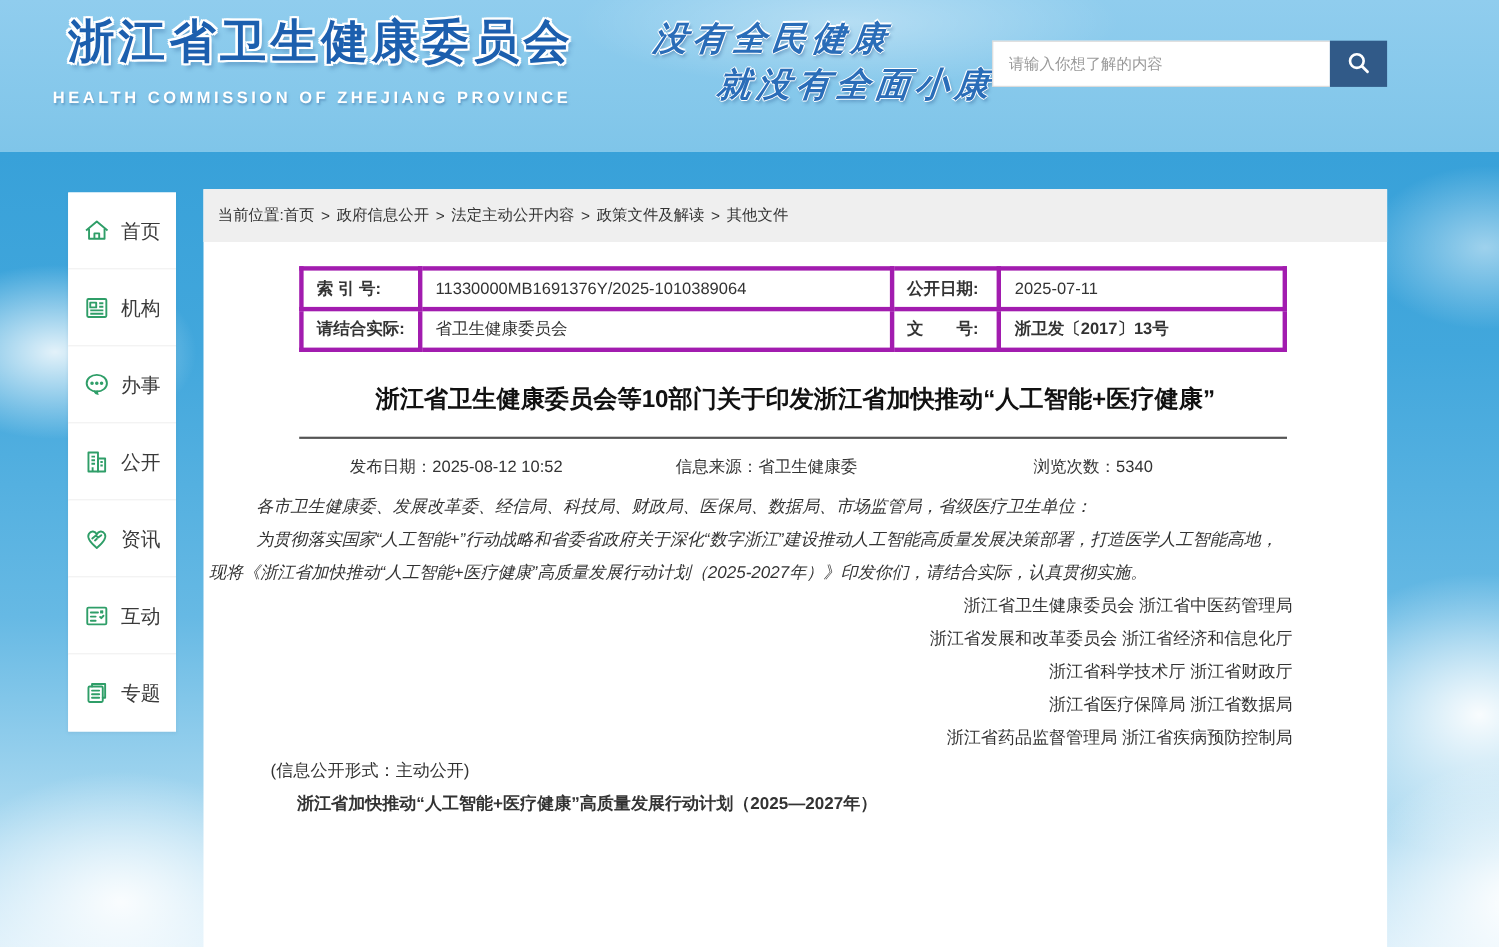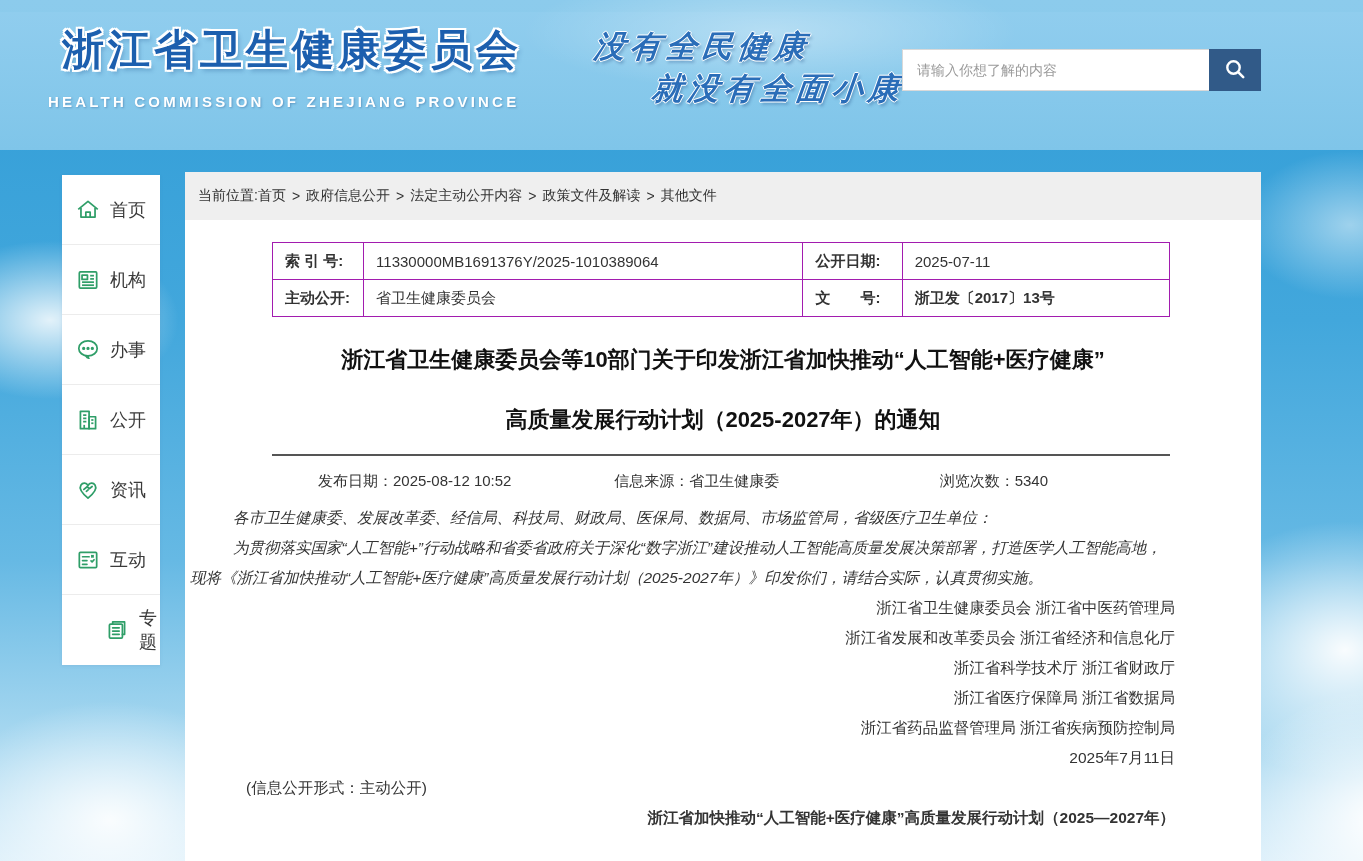--- a/index.html
+++ b/index.html
@@ -17,21 +17,21 @@
         background:radial-gradient(ellipse at center,rgba(255,255,255,.95) 0%,rgba(255,255,255,0) 70%); }
   .c3 { left:1230px; top:690px; width:300px; height:260px;
         background:radial-gradient(ellipse at center,rgba(255,255,255,1) 0%,rgba(255,255,255,0) 72%); }
   .c4 { left:-60px; top:700px; width:340px; height:240px;
         background:radial-gradient(ellipse at center,rgba(255,255,255,.9) 0%,rgba(255,255,255,0) 70%); }
   .c5 { left:1240px; top:150px; width:220px; height:150px;
         background:radial-gradient(ellipse at center,rgba(255,255,255,.5) 0%,rgba(255,255,255,0) 70%); }
 
   
   .header { position:absolute; left:0; top:0; width:1363px; height:138px;
-            background:linear-gradient(180deg,#90cdee 0%,#7fc5e9 100%);margin-top:12px; }
+            background:linear-gradient(180deg,#90cdee 0%,#7fc5e9 100%); }
   .header .hcloud { position:absolute; left:520px; top:-40px; width:500px; height:120px;
         background:radial-gradient(ellipse at center,rgba(255,255,255,.35) 0%,rgba(255,255,255,0) 70%); border-radius:50%; }
   .logo-cn {
     position:absolute; left:62px; top:10px;
     font-size:42px; font-weight:bold; letter-spacing:4px; color:#1c5fae;
     text-shadow:-2px 0 #fff,2px 0 #fff,0 -2px #fff,0 2px #fff,2px 2px #fff,-2px -2px #fff,2px -2px #fff,-2px 2px #fff,3px 4px 4px rgba(30,80,140,.35);
   }
   .logo-en {
     position:absolute; left:48px; top:81px;
     font-size:15px; font-weight:bold; letter-spacing:3.2px; color:#ffffff;
@@ -49,52 +49,52 @@
     font-family:"Liberation Sans","DejaVu Sans",sans-serif; }
   .search-input::placeholder { color:#9a9a9a; }
   .search-btn { width:52px; height:42px; background:#315a88; border:none; cursor:pointer;
     display:flex; align-items:center; justify-content:center; }
 
   
   .sidebar { position:absolute; left:62px; top:175px; width:98px; background:#fff;
              box-shadow:0 1px 3px rgba(80,120,160,.15); }
   .side-item { height:70px; display:flex; align-items:center; padding-left:13px;
                border-bottom:1px solid #ececec; cursor:pointer; background:#fff; }
-  .side-item:last-child { border-bottom:none;margin-left:29px; }
+  .side-item:last-child { border-bottom:none; }
   .side-item .ic { width:26px; height:26px; margin-right:9px; flex:0 0 auto; }
   .side-item .lbl { font-size:18px; color:#3a3a3a; }
 
   
   .content { position:absolute; left:185px; top:172px; width:1076px; height:689px; background:#ffffff; }
   .breadcrumb { height:48px; background:#efefef; display:flex; align-items:center;
                 padding-left:13px; font-size:14px; color:#333; }
   .breadcrumb .sep { margin:0 6px; color:#333; }
   .breadcrumb a { color:#333; text-decoration:none; cursor:pointer; }
 
   .info-table { width:898px; margin:22px 0 0 87px; border-collapse:collapse; }
-  .info-table td { border:1px solid #a21caf; height:37px; font-size:15px; color:#333; padding:0 12px; background:#fff; }
+  .info-table td { border:4px solid #a21caf; height:37px; font-size:15px; color:#333; padding:0 12px; background:#fff; }
   .info-table .lab { font-weight:bold; white-space:pre; width:90px; }
   .info-table .lab2 { font-weight:bold; white-space:pre; width:98px; }
   .info-table .val1 { width:434px; }
   .info-table .val2 { width:264px; font-weight:normal; }
   .info-table .val2b { font-weight:bold; }
 
   .doc-title { margin-top:13px; text-align:center; font-size:22px; font-weight:bold;
                color:#111; line-height:60px; padding:0 60px; }
   .rule { width:898px; margin:4px 0 0 87px; border:none; border-top:2px solid #555; }
   .meta-row { width:898px; margin:16px 0 0 87px; display:flex; font-size:15px; color:#333; }
   .meta-row .m1 { flex:1; padding-left:46px; }
   .meta-row .m2 { flex:1; padding-left:66px; }
   .meta-row .m3 { flex:1; padding-left:95px; }
 
   .article { margin:12px 86px 0 5px; font-size:15.5px; color:#333; line-height:30px; }
   .article p.ind { text-indent:43px;font-style:italic; }
   .sig-block { text-align:right; }
   .note-line { margin-left:56px; }
-  .attach-title { font-weight:bold; text-align:right; padding-left:80px; }
+  .attach-title { font-weight:bold; text-align:left; padding-left:80px; }
 </style>
 </head>
 <body>
 
 <div class="cloud c1"></div>
 <div class="cloud c2"></div>
 <div class="cloud c3"></div>
 <div class="cloud c4"></div>
 <div class="cloud c5"></div>
 
@@ -215,31 +215,30 @@
 
   <table class="info-table">
     <tbody>
         <tr>
       <td class="lab">索 引 号:</td>
       <td class="val1">11330000MB1691376Y/2025-1010389064</td>
       <td class="lab2">公开日期:</td>
       <td class="val2">2025-07-11</td>
     </tr>
     <tr>
-      <td class="lab">主动公开:</td>
+      <td class="lab">请结合实际:</td>
       <td class="val1">省卫生健康委员会</td>
       <td class="lab2">文　　号:</td>
       <td class="val2 val2b">浙卫发〔2017〕13号</td>
     </tr>
   </tbody>
     </table>
 
   <div class="doc-title">
     <div>浙江省卫生健康委员会等10部门关于印发浙江省加快推动“人工智能+医疗健康”</div>
-    <div>高质量发展行动计划（2025-2027年）的通知</div>
   </div>
   <hr class="rule">
 
   <div class="meta-row">
     <div class="m1">
       <span>发布日期：</span><span>2025-08-12 10:52</span>
     </div>
     <div class="m2">
       <span>信息来源：</span><span>省卫生健康委</span>
     </div>
@@ -250,18 +249,17 @@
 
   <div class="article">
     <p class="ind">各市卫生健康委、发展改革委、经信局、科技局、财政局、医保局、数据局、市场监管局，省级医疗卫生单位：</p>
     <p class="ind">为贯彻落实国家“人工智能+”行动战略和省委省政府关于深化“数字浙江”建设推动人工智能高质量发展决策部署，打造医学人工智能高地，现将《浙江省加快推动“人工智能+医疗健康”高质量发展行动计划（2025-2027年）》印发你们，请结合实际，认真贯彻实施。</p>
     <div class="sig-block">
       <div>浙江省卫生健康委员会 浙江省中医药管理局</div>
       <div>浙江省发展和改革委员会 浙江省经济和信息化厅</div>
       <div>浙江省科学技术厅 浙江省财政厅</div>
       <div>浙江省医疗保障局 浙江省数据局</div>
       <div>浙江省药品监督管理局 浙江省疾病预防控制局</div>
-      <div>2025年7月11日</div>
     </div>
     <div class="note-line">(信息公开形式：主动公开)</div>
     <div class="attach-title">浙江省加快推动“人工智能+医疗健康”高质量发展行动计划（2025—2027年）</div>
   </div>
 </div>
 
 </body></html>

